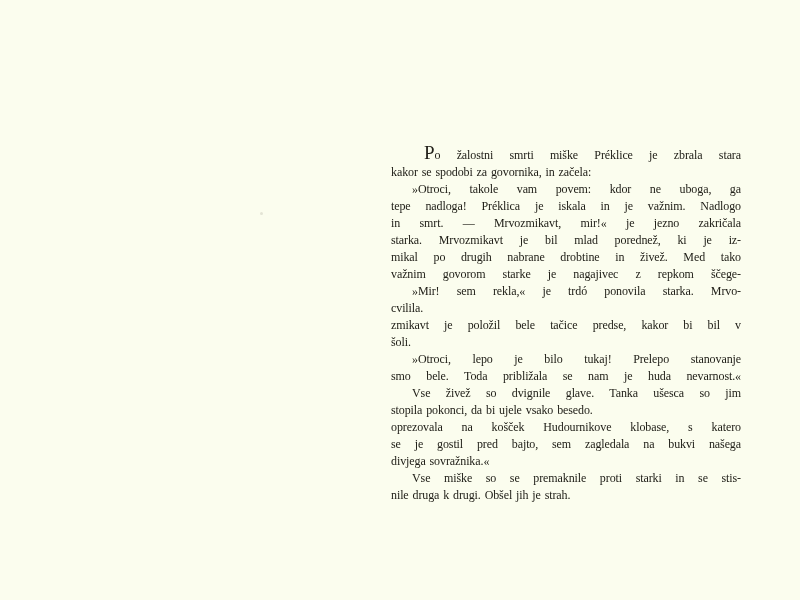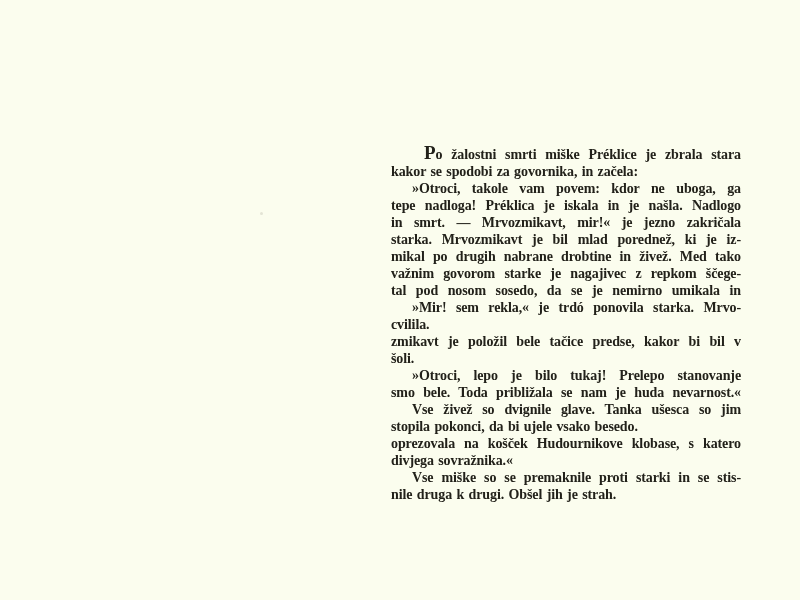--- a/index.html
+++ b/index.html
@@ -20,23 +20,23 @@
     width: 800px; height: 600px;
   }
   .text-block {
     position: absolute;
     left: 391px;
     top: 146px;
     width: 350px;
     color: #22211a;
   }
   .line {
-    font-size: 14px;
+    font-size: 12px;
     line-height: 17px;
-    font-weight: bold;
+    font-weight: normal;
     letter-spacing: -0.1px;
     word-spacing: 1px;
     text-align: left;
     white-space: normal;
   }
   
   .j {
     text-align: justify;
     text-align-last: justify;
   }
@@ -62,32 +62,32 @@
 </style>
 </head>
 <body style="background: rgb(251, 253, 238);">
 
 <div class="page">
   <div class="speck"></div>
   <div class="text-block" style="color: rgb(34, 33, 26);">
     <div class="line j ind1 opening">Po žalostni smrti miške Préklice je zbrala stara</div>
     <div class="line">kakor se spodobi za govornika, in začela:</div>
     <div class="line j ind">»Otroci, takole vam povem: kdor ne uboga, ga</div>
-    <div class="line j">tepe nadloga! Préklica je iskala in je našla. Nadlogo</div>
+    <div class="line j">tepe nadloga! Préklica je iskala in je važnim. Nadlogo</div>
     <div class="line j">in smrt. — Mrvozmikavt, mir!« je jezno zakričala</div>
     <div class="line j">starka. Mrvozmikavt je bil mlad porednež, ki je iz-</div>
     <div class="line j">mikal po drugih nabrane drobtine in živež. Med tako</div>
     <div class="line j">važnim govorom starke je nagajivec z repkom ščege-</div>
-    <div class="line j">tal pod nosom sosedo, da se je nemirno umikala in</div>
     <div class="line j ind">»Mir! sem rekla,« je trdó ponovila starka. Mrvo-</div>
     <div class="line">cvilila.</div>
     <div class="line j">zmikavt je položil bele tačice predse, kakor bi bil v</div>
     <div class="line">šoli.</div>
     <div class="line j ind">»Otroci, lepo je bilo tukaj! Prelepo stanovanje</div>
     <div class="line j">smo bele. Toda približala se nam je huda nevarnost.«</div>
     <div class="line j ind">Vse živež so dvignile glave. Tanka ušesca so jim</div>
     <div class="line">stopila pokonci, da bi ujele vsako besedo.</div>
     <div class="line j">oprezovala na košček Hudournikove klobase, s katero</div>
+    <div class="line j">se je gostil pred bajto, sem zagledala na bukvi našega</div>
     <div class="line">divjega sovražnika.«</div>
     <div class="line j ind">Vse miške so se premaknile proti starki in se stis-</div>
     <div class="line">nile druga k drugi. Obšel jih je strah.</div>
   </div>
 </div>
 
 </body></html>

